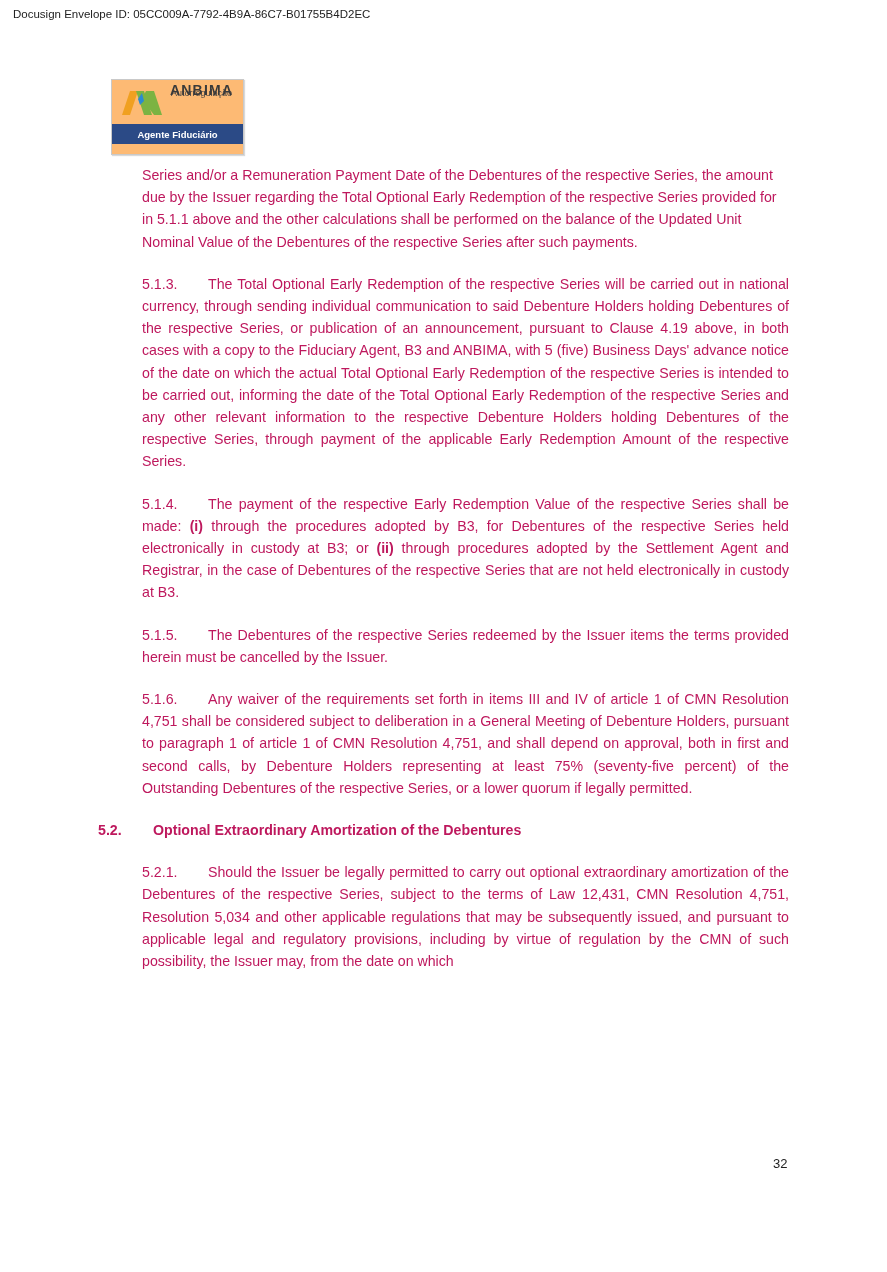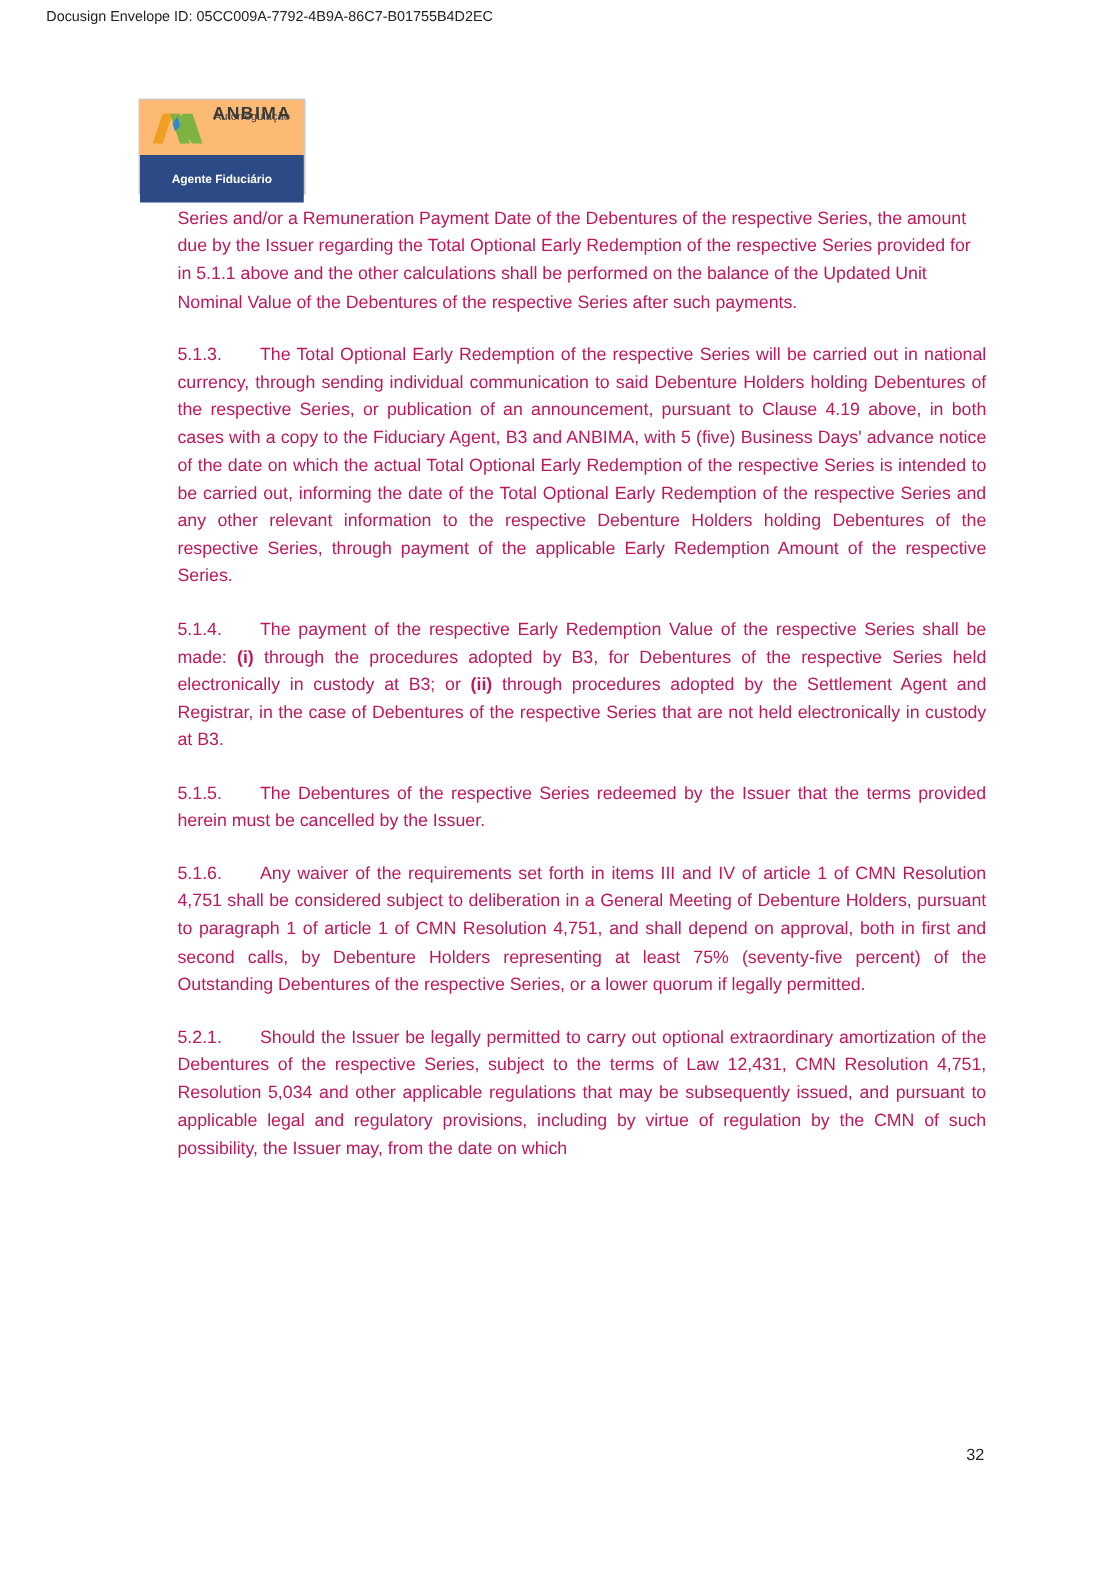--- a/index.html
+++ b/index.html
@@ -1,23 +1,23 @@
 <!DOCTYPE html>
 <html><head>
 <meta charset="utf-8">
 <style>
   html, body { margin: 0; padding: 0; background: #ffffff; }
   body { width: 887px; height: 1272px; position: relative; overflow: hidden; color: #1a1a1a; }
-  .envelope { position: absolute; left: 13px; top: 8px; font-family: "Liberation Sans", sans-serif; font-size: 11.5px; color: #222; margin-left: 24px; }
+  .envelope { position: absolute; left: 13px; top: 8px; font-family: "Liberation Sans", sans-serif; font-size: 11.5px; color: #222; }
   .logo { position: absolute; left: 111px; top: 79px; width: 133px; height: 76px; border: 1px solid #c9c9c9; box-sizing: border-box; box-shadow: 1px 1px 1px rgba(0,0,0,0.15); background: #fdba74; }
   .logo-top { height: 44px; position: relative; }
   .logo-mark { position: absolute; left: 10px; top: 9px; }
   .logo-sub { position: absolute; left: 59px; top: 8px; font-family: "Liberation Sans", sans-serif; font-size: 9px; color: #444; }
   .logo-name { position: absolute; left: 58px; top: 2px; font-family: "Liberation Sans", sans-serif; font-size: 14px; font-weight: bold; color: #3a3a3a; letter-spacing: 1.2px; }
-  .logo-bottom { height: 38px; background: #2b4a86; color: #fff; font-family: "Liberation Sans", sans-serif; font-size: 9.5px; font-weight: bold; display: flex; align-items: center; justify-content: center; }
+  .logo-bottom { height: 20px; background: #2b4a86; color: #fff; font-family: "Liberation Sans", sans-serif; font-size: 9.5px; font-weight: bold; display: flex; align-items: center; justify-content: center; }
   .content { position: absolute; left: 142px; top: 164px; width: 647px; font-family: "Liberation Sans", sans-serif; font-size: 14.2px; line-height: 22.2px; color: #be185d; }
   .para { margin: 0 0 20px 0; text-align: justify; }
   .para.first { text-align: left; }
   .num { font-weight: normal; display: inline-block; width: 66px; }
   .heading { position: relative; left: -44px; margin: 0 0 20px 0; font-weight: bold; }
   .heading .hnum { display: inline-block; width: 55px; }
   .pagenum { position: absolute; left: 773px; top: 1156px; font-family: "Liberation Sans", sans-serif; font-size: 13px; color: #222; }
   b { font-weight: bold; }
 </style>
 </head>
@@ -46,26 +46,29 @@
 
   <p class="para">
     <span class="num">5.1.3.</span><span>The Total Optional Early Redemption of the respective Series will be carried out in national currency, through sending individual communication to said Debenture Holders holding Debentures of the respective Series, or publication of an announcement, pursuant to Clause 4.19 above, in both cases with a copy to the Fiduciary Agent, B3 and ANBIMA, with 5 (five) Business Days' advance notice of the date on which the actual Total Optional Early Redemption of the respective Series is intended to be carried out, informing the date of the Total Optional Early Redemption of the respective Series and any other relevant information to the respective Debenture Holders holding Debentures of the respective Series, through payment of the applicable Early Redemption Amount of the respective Series.</span>
   </p>
 
   <p class="para">
     <span class="num">5.1.4.</span><span>The payment of the respective Early Redemption Value of the respective Series shall be made: </span><b>(i)</b><span> through the procedures adopted by B3, for Debentures of the respective Series held electronically in custody at B3; or </span><b>(ii)</b><span> through procedures adopted by the Settlement Agent and Registrar, in the case of Debentures of the respective Series that are not held electronically in custody at B3.</span>
   </p>
 
   <p class="para">
-    <span class="num">5.1.5.</span><span>The Debentures of the respective Series redeemed by the Issuer that the terms provided herein must be cancelled by the Issuer.</span>
+    <span class="num">5.1.5.</span><span>The Debentures of the respective Series redeemed by the Issuer items the terms provided herein must be cancelled by the Issuer.</span>
   </p>
 
   <p class="para">
     <span class="num">5.1.6.</span><span>Any waiver of the requirements set forth in items III and IV of article 1 of CMN Resolution 4,751 shall be considered subject to deliberation in a General Meeting of Debenture Holders, pursuant to paragraph 1 of article 1 of CMN Resolution 4,751, and shall depend on approval, both in first and second calls, by Debenture Holders representing at least 75% (seventy-five percent) of the Outstanding Debentures of the respective Series, or a lower quorum if legally permitted.</span>
   </p>
 
+  <p class="heading">
+    <span class="hnum">5.2.</span><span>Optional Extraordinary Amortization of the Debentures</span>
+  </p>
 
   <p class="para">
     <span class="num">5.2.1.</span><span>Should the Issuer be legally permitted to carry out optional extraordinary amortization of the Debentures of the respective Series, subject to the terms of Law 12,431, CMN Resolution 4,751, Resolution 5,034 and other applicable regulations that may be subsequently issued, and pursuant to applicable legal and regulatory provisions, including by virtue of regulation by the CMN of such possibility, the Issuer may, from the date on which</span>
   </p>
 </div>
 
 <div class="pagenum">32</div>
 
 </body></html>

